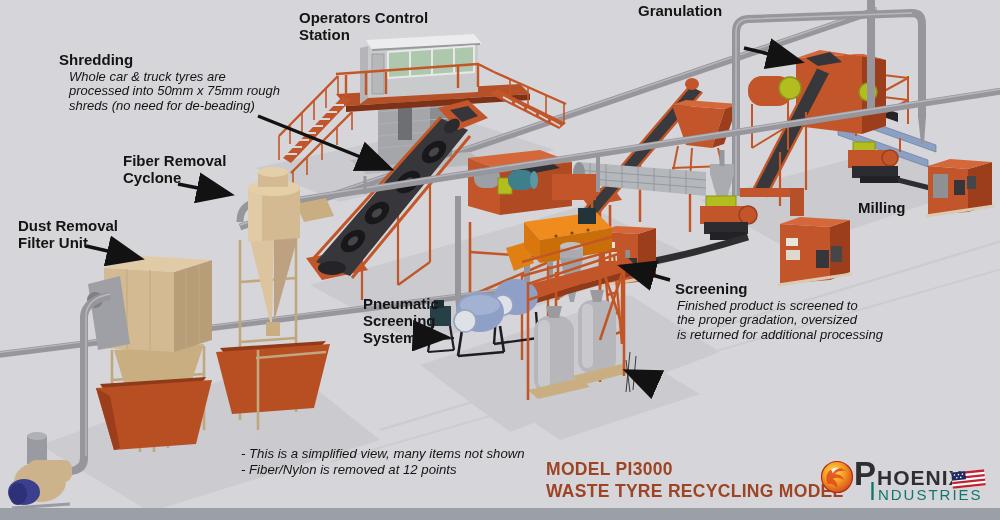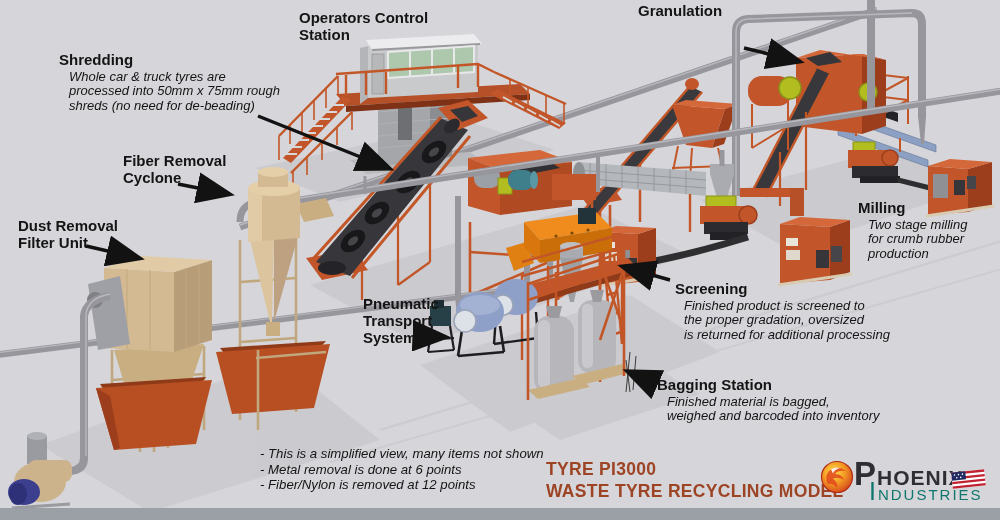--- a/index.html
+++ b/index.html
@@ -2,24 +2,24 @@
 <html><head>
 <meta charset="utf-8">
 <style>
   html,body{margin:0;padding:0;background:#9aa0a6;}
   .stage{position:relative;width:1000px;height:508px;background:#d6d6da;overflow:hidden;
          font-family:Liberation Sans, sans-serif;}
   .stage svg.scene{position:absolute;left:0;top:0;}
   .lbl{position:absolute;color:#141414;line-height:1.12;}
   .lbl h4{margin:0;font-size:15px;font-weight:bold;white-space:pre-line;}
   .lbl p{margin:1px 0 0 10px;font-size:13px;font-style:italic;white-space:pre-line;}
-  .lbl.noindent p{margin-left:9px;}
+  .lbl.noindent p{margin-left:2px;}
   .notes{position:absolute;color:#141414;}
   .notes h4{margin:0;font-size:14.5px;font-weight:bold;}
-  .notes div{margin-left:33px;font-size:13.2px;font-style:italic;line-height:1.18;}
+  .notes div{margin-left:14px;font-size:13.2px;font-style:italic;line-height:1.18;}
   .model-block{position:absolute;left:546px;top:459px;color:#9d4425;font-weight:bold;
                font-size:17.5px;line-height:1.25;letter-spacing:.3px;}
   .brand{position:absolute;left:818px;top:456px;width:180px;height:56px;}
   .brand .logo{position:absolute;left:2px;top:4px;}
   .w1{position:absolute;left:36px;top:-1px;color:#2f2f33;letter-spacing:1px;white-space:nowrap;}
   .w1 .big{font-size:33px;font-weight:bold;}
   .w1 .rest{font-size:21px;font-weight:bold;}
   .w2{position:absolute;left:51px;top:21px;color:#0f766e;letter-spacing:2px;white-space:nowrap;}
   .w2 .big{font-size:25px;}
   .w2 .rest{font-size:15px;}
@@ -545,52 +545,43 @@
 Cyclone</h4>
 </div>
 
 <div class="lbl" style="left:18px;top:218px">
   <h4>Dust Removal
 Filter Unit</h4>
 </div>
 
 <div class="lbl" style="left:363px;top:296px">
   <h4>Pneumatic
-Transport
+Screening
 Systems</h4>
 </div>
 
 <div class="lbl noindent" style="left:675px;top:281px">
   <h4>Screening</h4>
   <p>Finished product is screened to
 the proper gradation, oversized
 is returned for additional processing</p>
 </div>
 
 <div class="lbl" style="left:858px;top:200px">
   <h4>Milling</h4>
-  <p>Two stage milling
-for crumb rubber
-production</p>
-</div>
-
-<div class="lbl" style="left:657px;top:377px">
-  <h4>Bagging Station</h4>
-  <p>Finished material is bagged,
-weighed and barcoded into inventory</p>
-</div>
+</div>
+
 
 <div class="notes" style="left:227px;top:446px">
   <div>- This is a simplified view, many items not shown</div>
-  <div>- Metal removal is done at 6 points</div>
   <div>- Fiber/Nylon is removed at 12 points</div>
 </div>
 
 <div class="model-block">
-  <div>TYRE PI3000</div>
+  <div>MODEL PI3000</div>
   <div>WASTE TYRE RECYCLING MODEL</div>
 </div>
 
 <div class="brand">
   <svg class="logo" width="34" height="34" viewBox="0 0 34 34">
     <defs>
       <radialGradient id="phx" cx="40%" cy="35%" r="75%">
         <stop offset="0%" stop-color="#fde24c"></stop>
         <stop offset="45%" stop-color="#f49c24"></stop>
         <stop offset="100%" stop-color="#cf3a1c"></stop>

